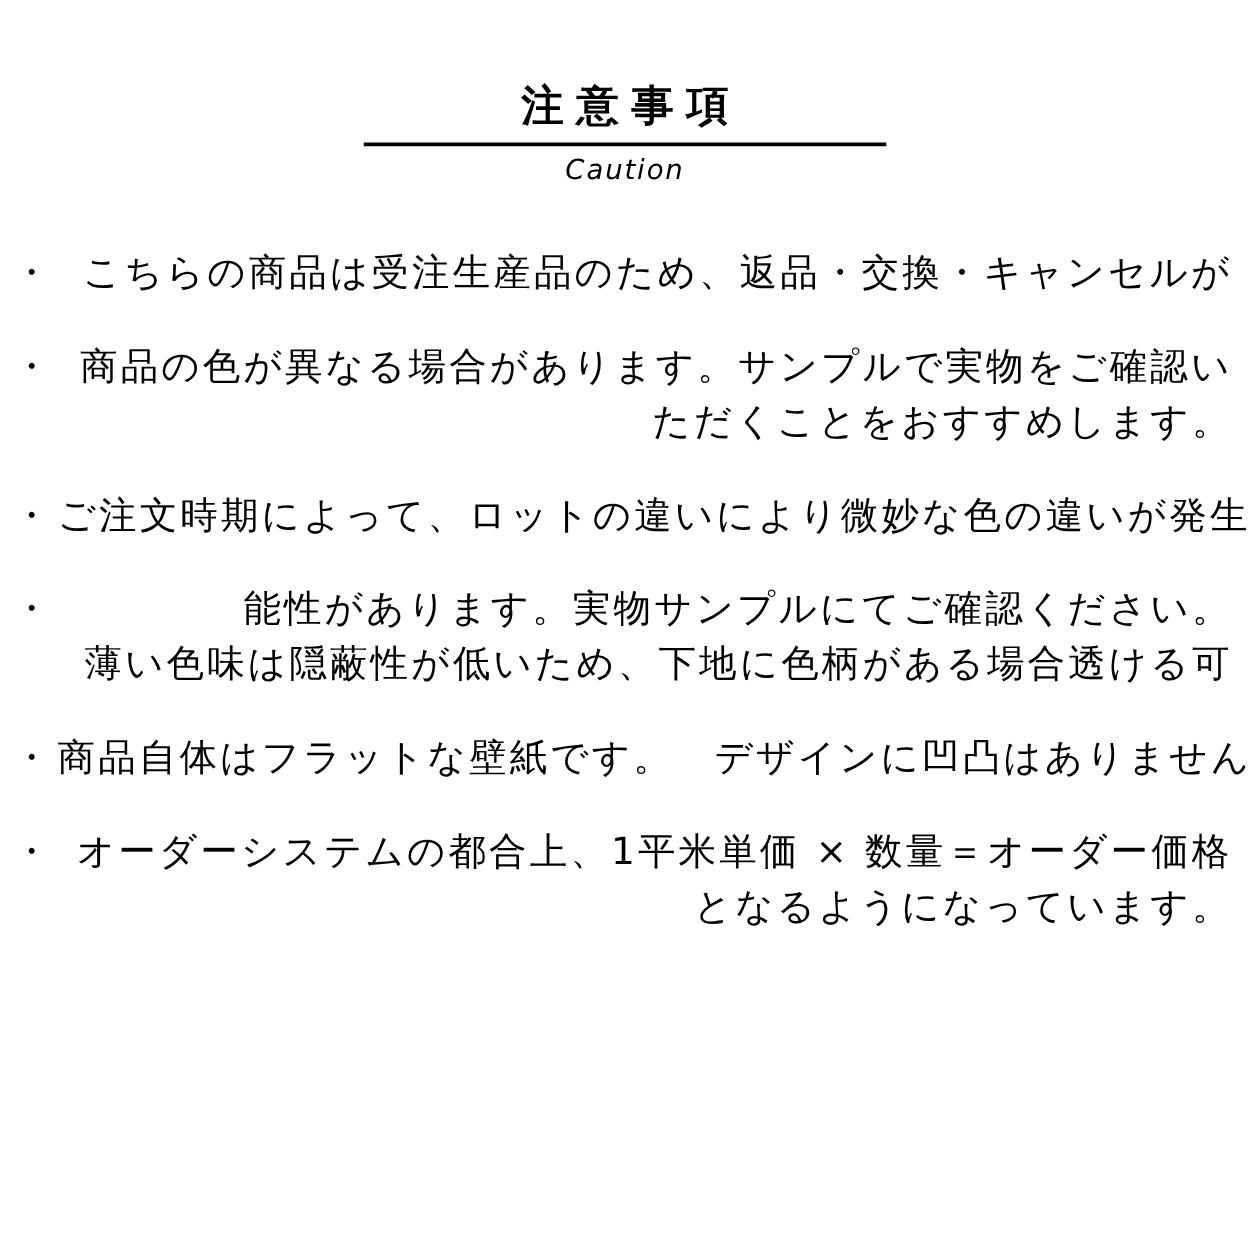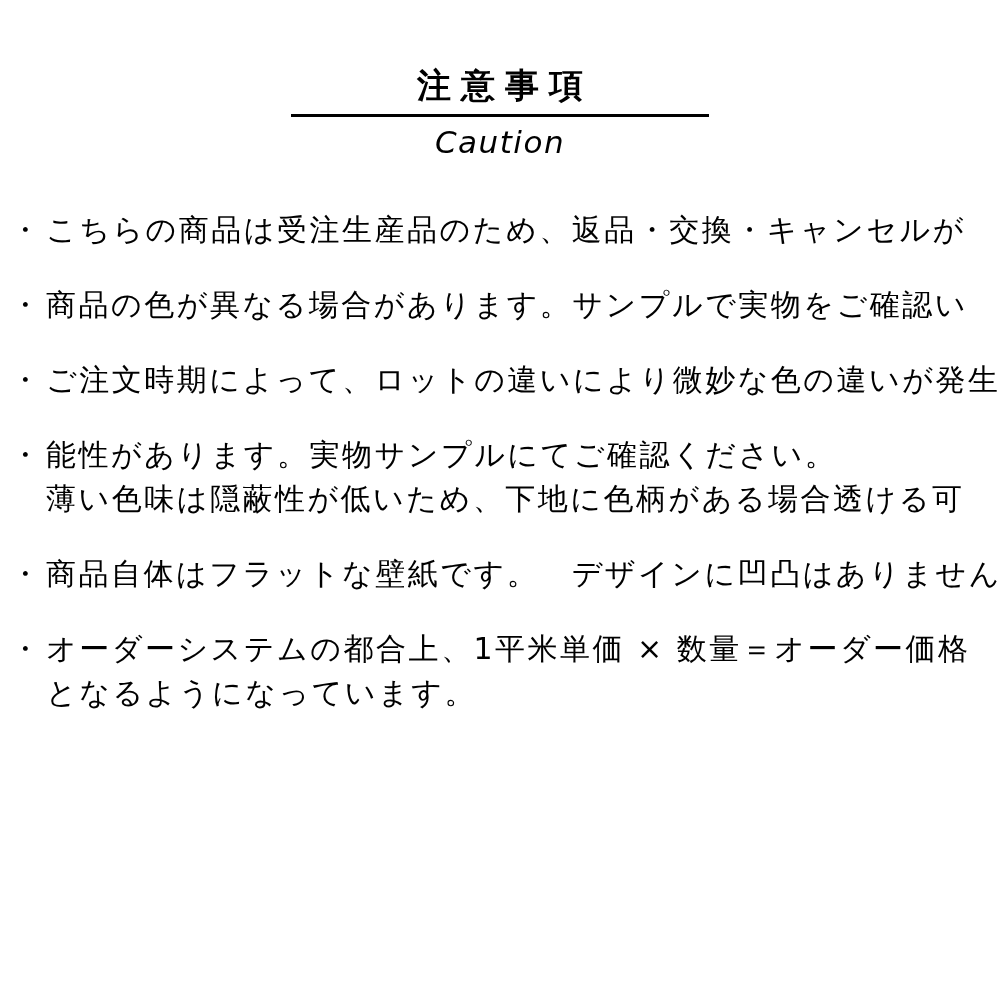--- a/index.html
+++ b/index.html
@@ -31,21 +31,21 @@
     color: #000000;
   }
   .divider {
     width: 418px;
     height: 3px;
     background: #000000;
     margin: 7px auto 0 auto;
   }
   .subtitle {
     margin-top: 7px;
-    font-size: 31px;
+    font-size: 22px;
     font-style: italic;
     letter-spacing: 1.5px;
     line-height: 1.2;
     color: #000000;
   }
   .caution-list {
     list-style: none;
     margin: 47px 0 0 0;
     padding: 0 14px 0 10px;
   }
@@ -63,20 +63,21 @@
   }
   .bullet {
     flex: none;
     width: 36px;
     font-size: 30px;
     line-height: 44px;
   }
   .item-text {
     flex: 1;
     min-width: 0;
+    text-align: right;
   }
   .line {
     display: block;
     white-space: nowrap;
   }
 </style>
 </head>
 <body>
 
 <div class="page">
@@ -93,20 +94,21 @@
       <span class="bullet">・</span>
       <span class="item-text">
         <span class="line">こちらの商品は受注生産品のため、返品・交換・キャンセルが</span>
       </span>
     </li>
 
     <li class="item">
       <span class="bullet">・</span>
       <span class="item-text">
         <span class="line">商品の色が異なる場合があります。サンプルで実物をご確認い</span>
+        <span class="line">ただくことをおすすめします。</span>
       </span>
     </li>
 
     <li class="item">
       <span class="bullet">・</span>
       <span class="item-text">
         <span class="line">ご注文時期によって、ロットの違いにより微妙な色の違いが発生</span>
       </span>
     </li>
 

